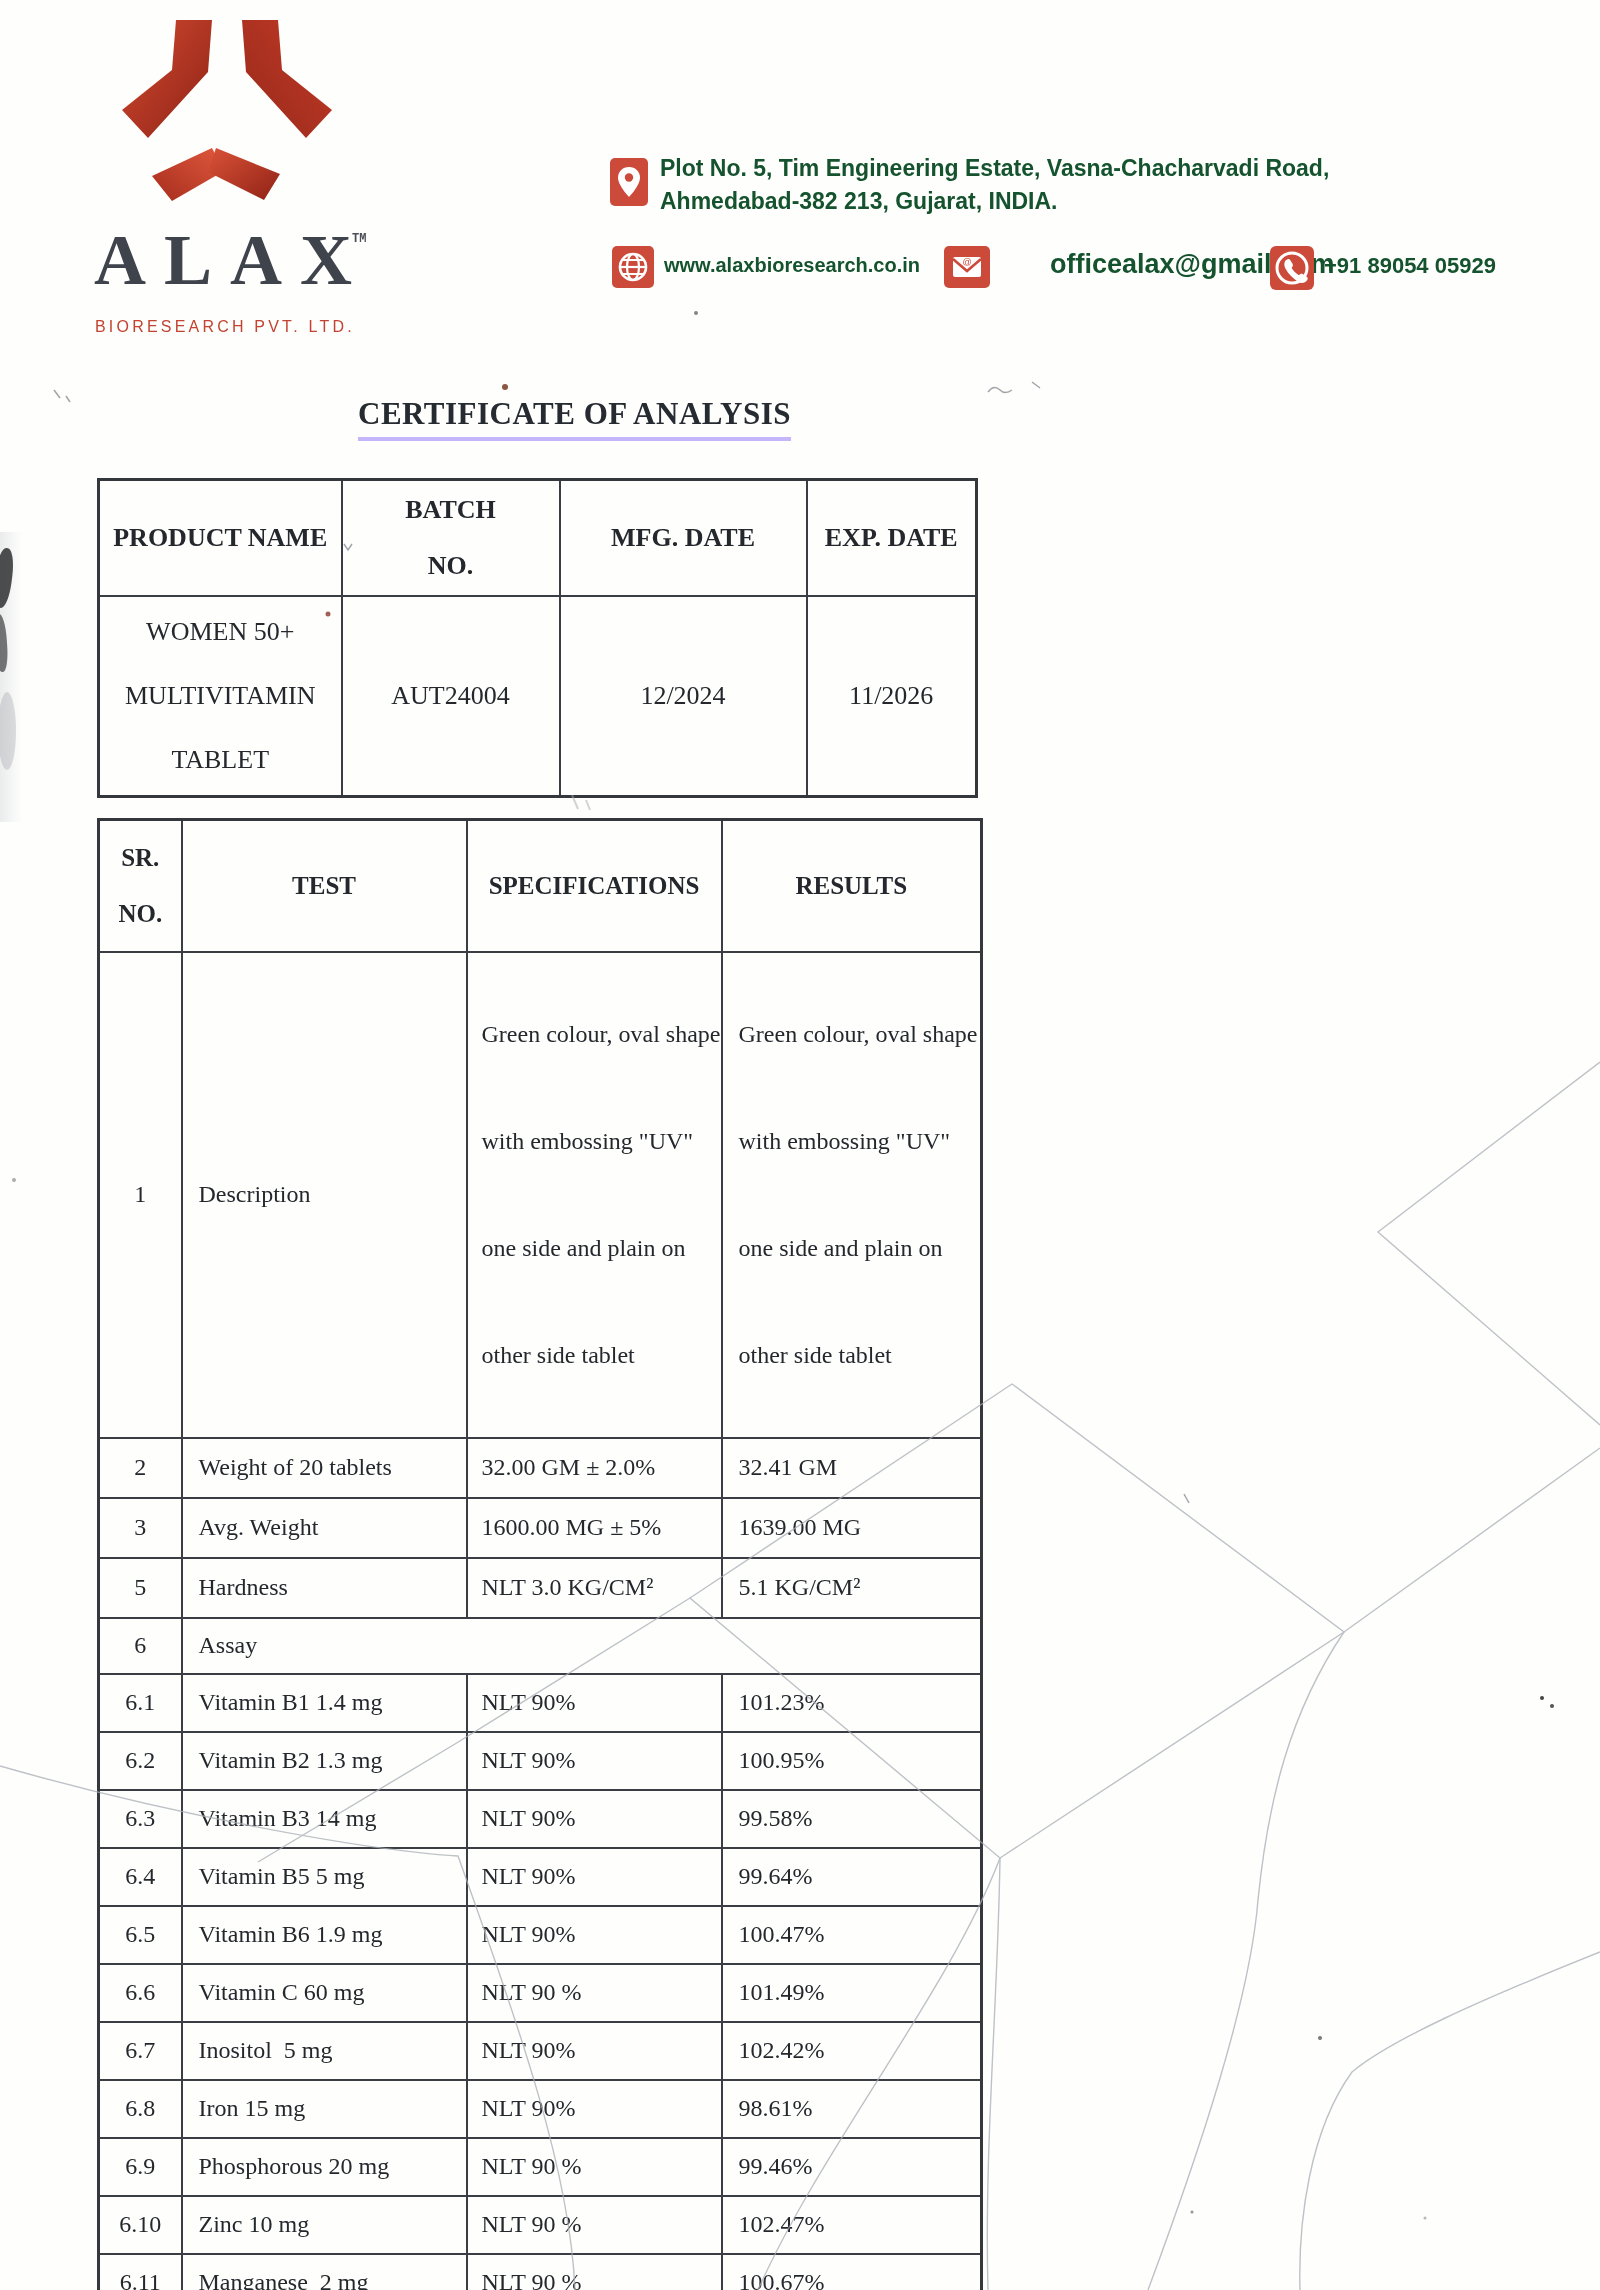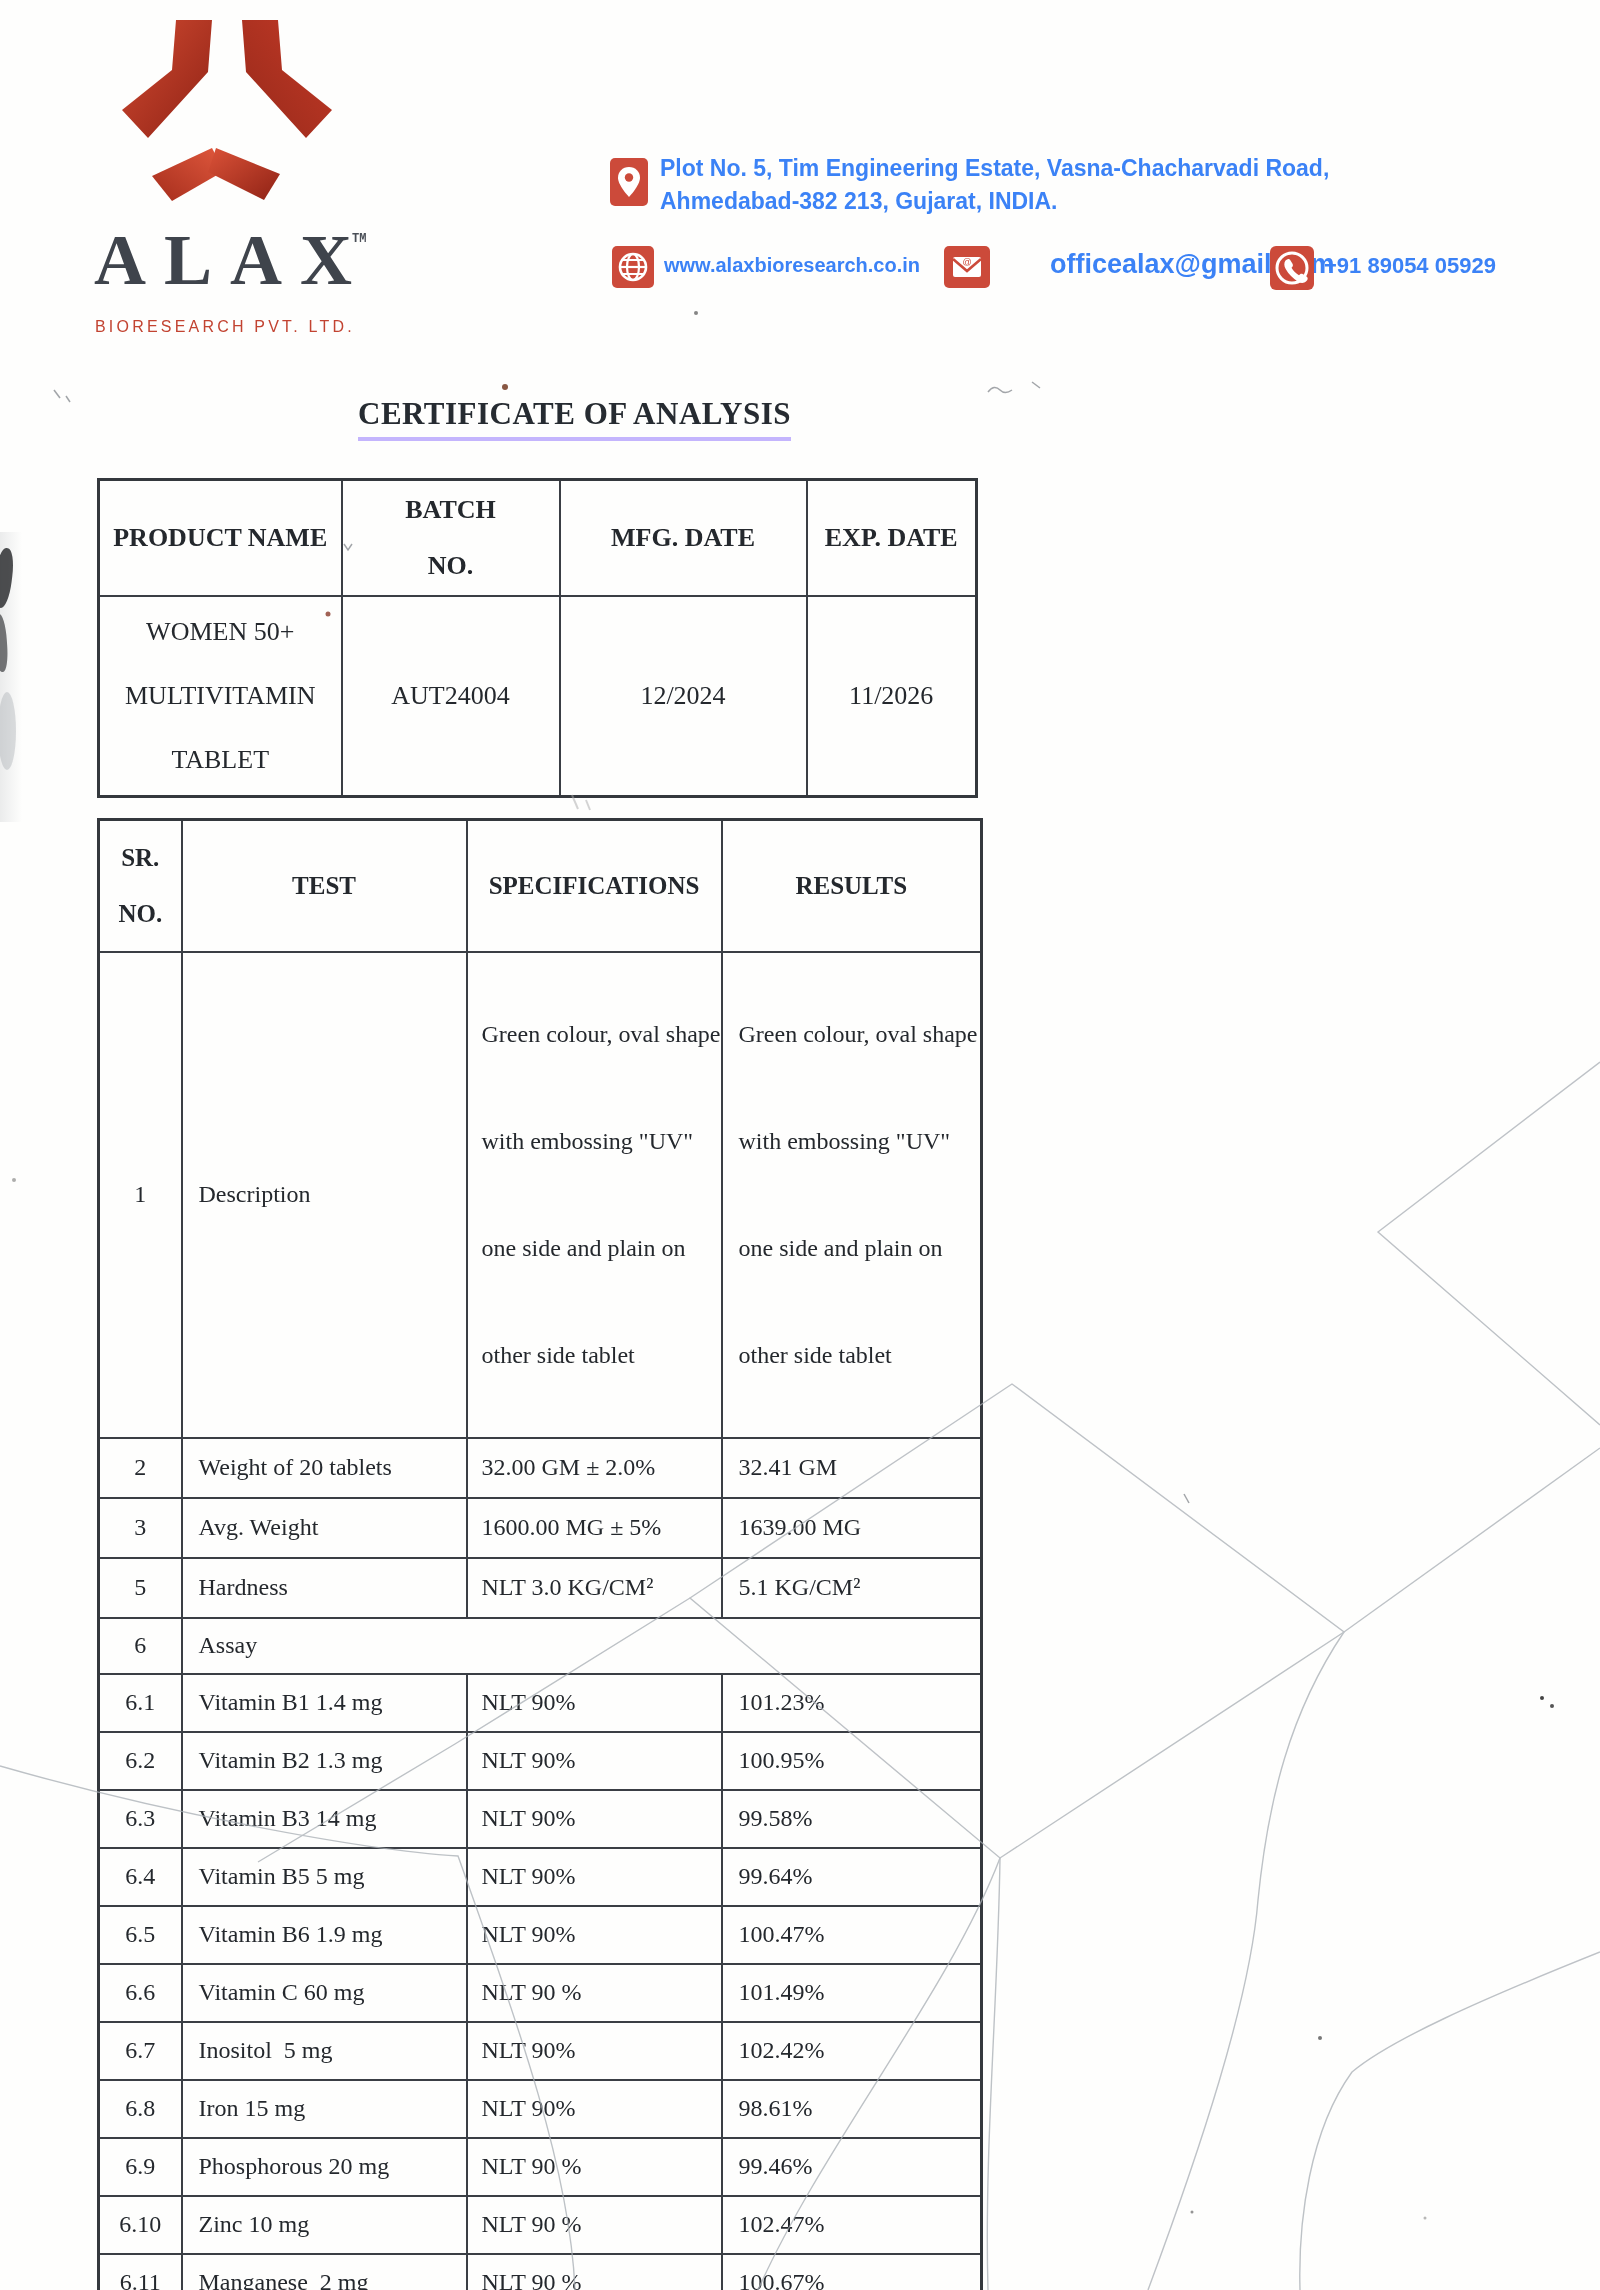--- a/index.html
+++ b/index.html
@@ -11,21 +11,21 @@
   .logo-mark{position:absolute;left:112px;top:16px;}
   .logo-word{
     position:absolute;left:94px;top:224px;font-family:"Liberation Serif",serif;
     font-size:72px;font-weight:600;letter-spacing:18px;color:#3f444c;line-height:1;
   }
   .logo-tm{position:absolute;left:352px;top:232px;font-size:12px;font-weight:700;color:#4a4f57;font-family:Liberation Mono, monospace;}
   .logo-tagline{
     position:absolute;left:95px;top:318px;font-family:"Liberation Sans",sans-serif;
     font-size:16px;font-weight:400;letter-spacing:3.2px;color:#c24331;
   }
-  .contact-text{position:absolute;font-family:"Liberation Sans",sans-serif;font-weight:600;color:#3b82f6;}
+  .contact-text{position:absolute;font-family:"Liberation Sans",sans-serif;font-weight:600;color:#14532d;}
   .addr1{left:660px;top:155px;font-size:23px;}
   .addr2{left:660px;top:188px;font-size:23px;}
   .www{left:664px;top:254px;font-size:20px;}
   .email{left:1006px;top:249px;font-size:27px;margin-left:44px;}
   .phone{left:1324px;top:253px;font-size:22px;}
   .icon-box{position:absolute;}
   
   .doc-title{
     position:absolute;left:358px;top:396px;font-size:31px;font-weight:700;
     letter-spacing:0.5px;color:#262b31;padding-bottom:5px;border-bottom:4px solid #c4b5fd;

